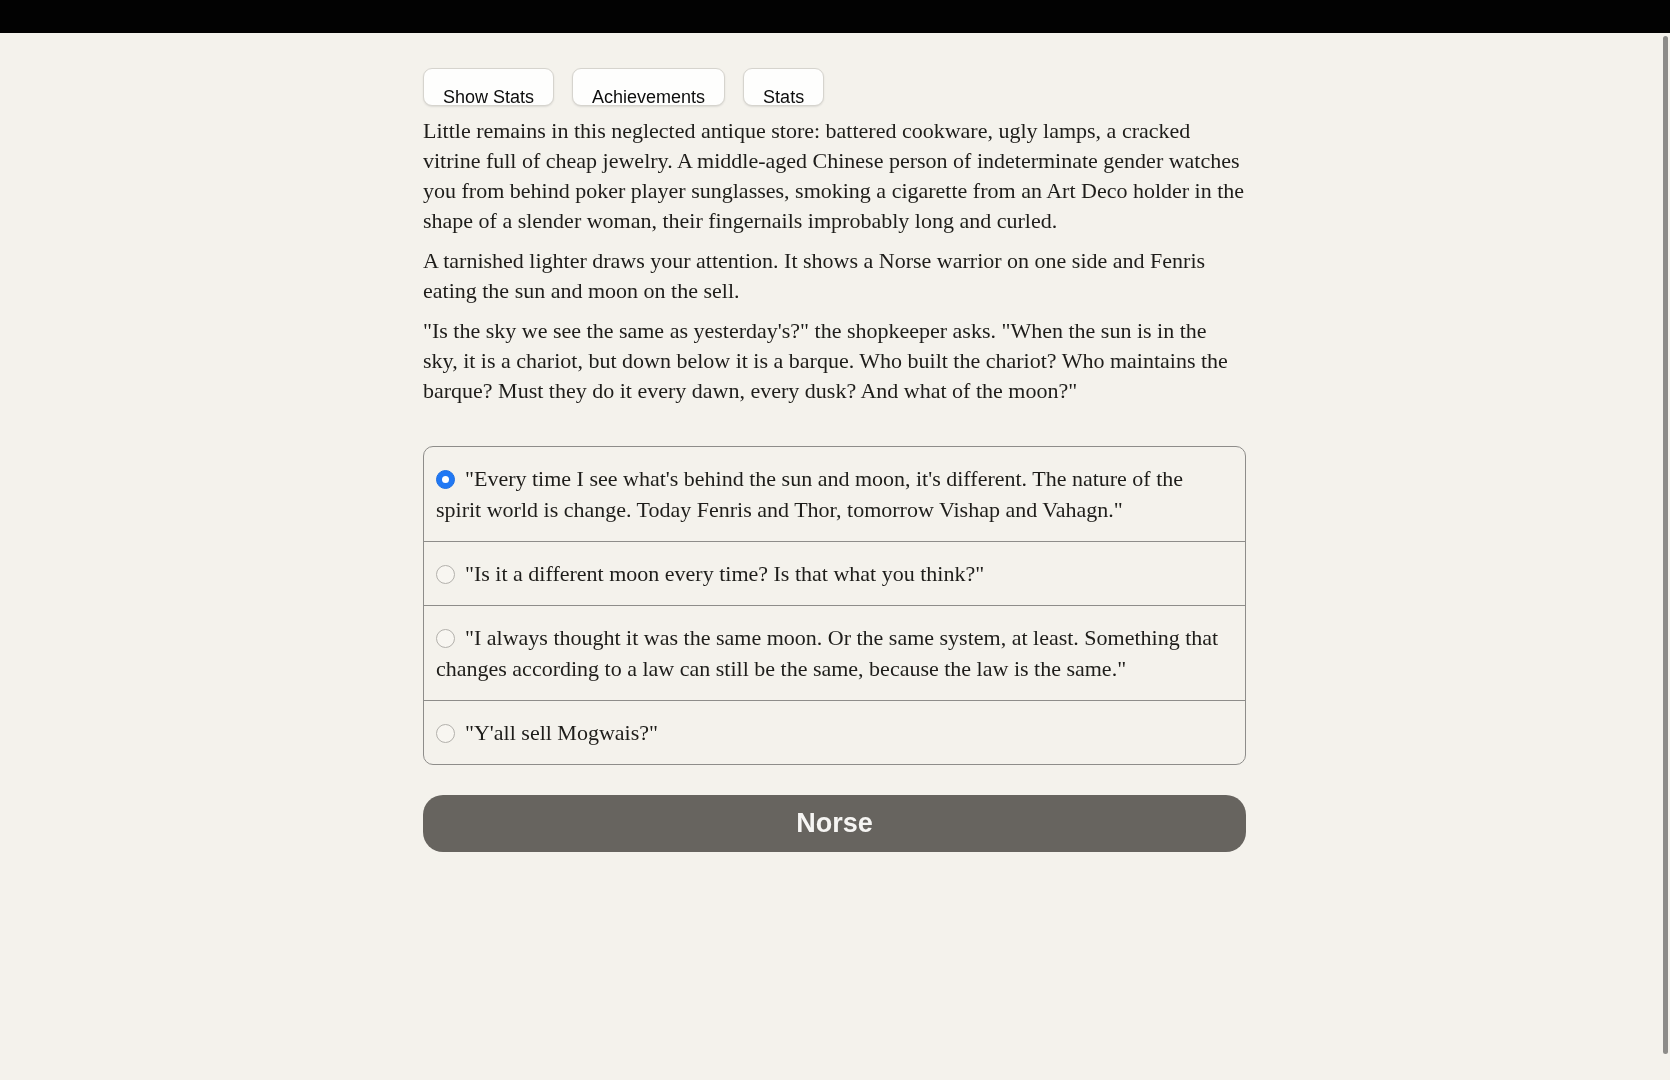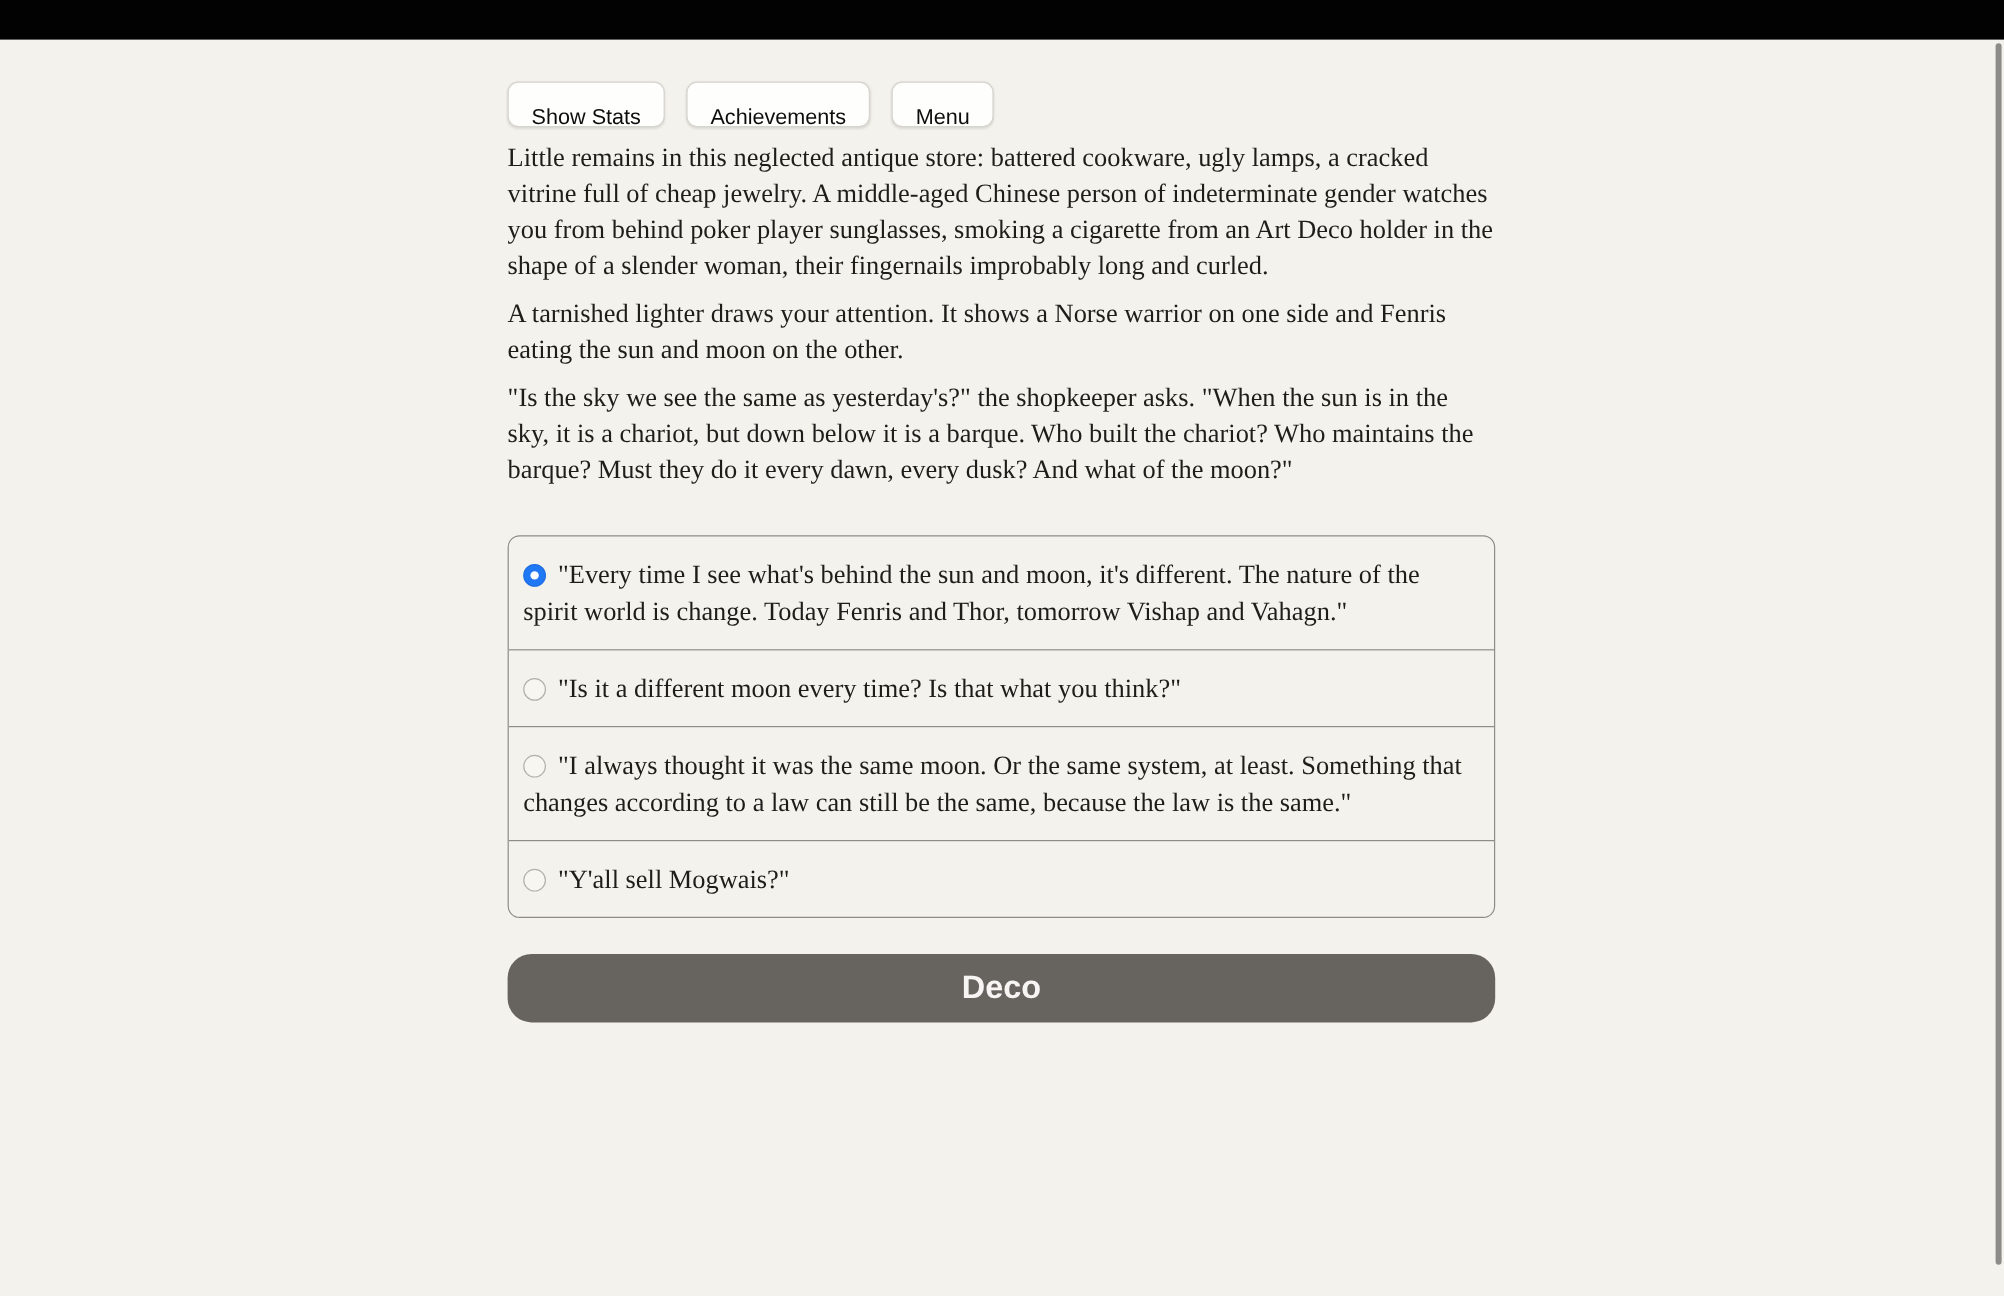--- a/index.html
+++ b/index.html
@@ -93,39 +93,39 @@
 <body>
 
 <div class="topbar"></div>
 <div class="scrollbar-thumb"></div>
 
 <div class="container">
 
   <div class="toolbar">
     <button class="tb-btn">Show Stats</button>
     <button class="tb-btn">Achievements</button>
-    <button class="tb-btn">Menu</button>
+    <button class="tb-btn">Stats</button>
   </div>
 
   <div class="story">
     <p>Little remains in this neglected antique store: battered cookware, ugly lamps, a cracked vitrine full of cheap jewelry. A middle-aged Chinese person of indeterminate gender watches you from behind poker player sunglasses, smoking a cigarette from an Art Deco holder in the shape of a slender woman, their fingernails improbably long and curled.</p>
-    <p>A tarnished lighter draws your attention. It shows a Norse warrior on one side and Fenris eating the sun and moon on the other.</p>
+    <p>A tarnished lighter draws your attention. It shows a Norse warrior on one side and Fenris eating the sun and moon on the sell.</p>
     <p>"Is the sky we see the same as yesterday's?" the shopkeeper asks. "When the sun is in the sky, it is a chariot, but down below it is a barque. Who built the chariot? Who maintains the barque? Must they do it every dawn, every dusk? And what of the moon?"</p>
   </div>
 
   <div class="choice-box">
     <label class="option-row">
       <span class="radio checked"><span class="dot"></span></span><span class="option-text">"Every time I see what's behind the sun and moon, it's different. The nature of the spirit world is change. Today Fenris and Thor, tomorrow Vishap and Vahagn."</span>
     </label>
     <label class="option-row">
       <span class="radio"></span><span class="option-text">"Is it a different moon every time? Is that what you think?"</span>
     </label>
     <label class="option-row">
       <span class="radio"></span><span class="option-text">"I always thought it was the same moon. Or the same system, at least. Something that changes according to a law can still be the same, because the law is the same."</span>
     </label>
     <label class="option-row">
       <span class="radio"></span><span class="option-text">"Y'all sell Mogwais?"</span>
     </label>
   </div>
 
-  <button class="next-btn">Deco</button>
+  <button class="next-btn">Norse</button>
 
 </div>
 
 </body></html>

